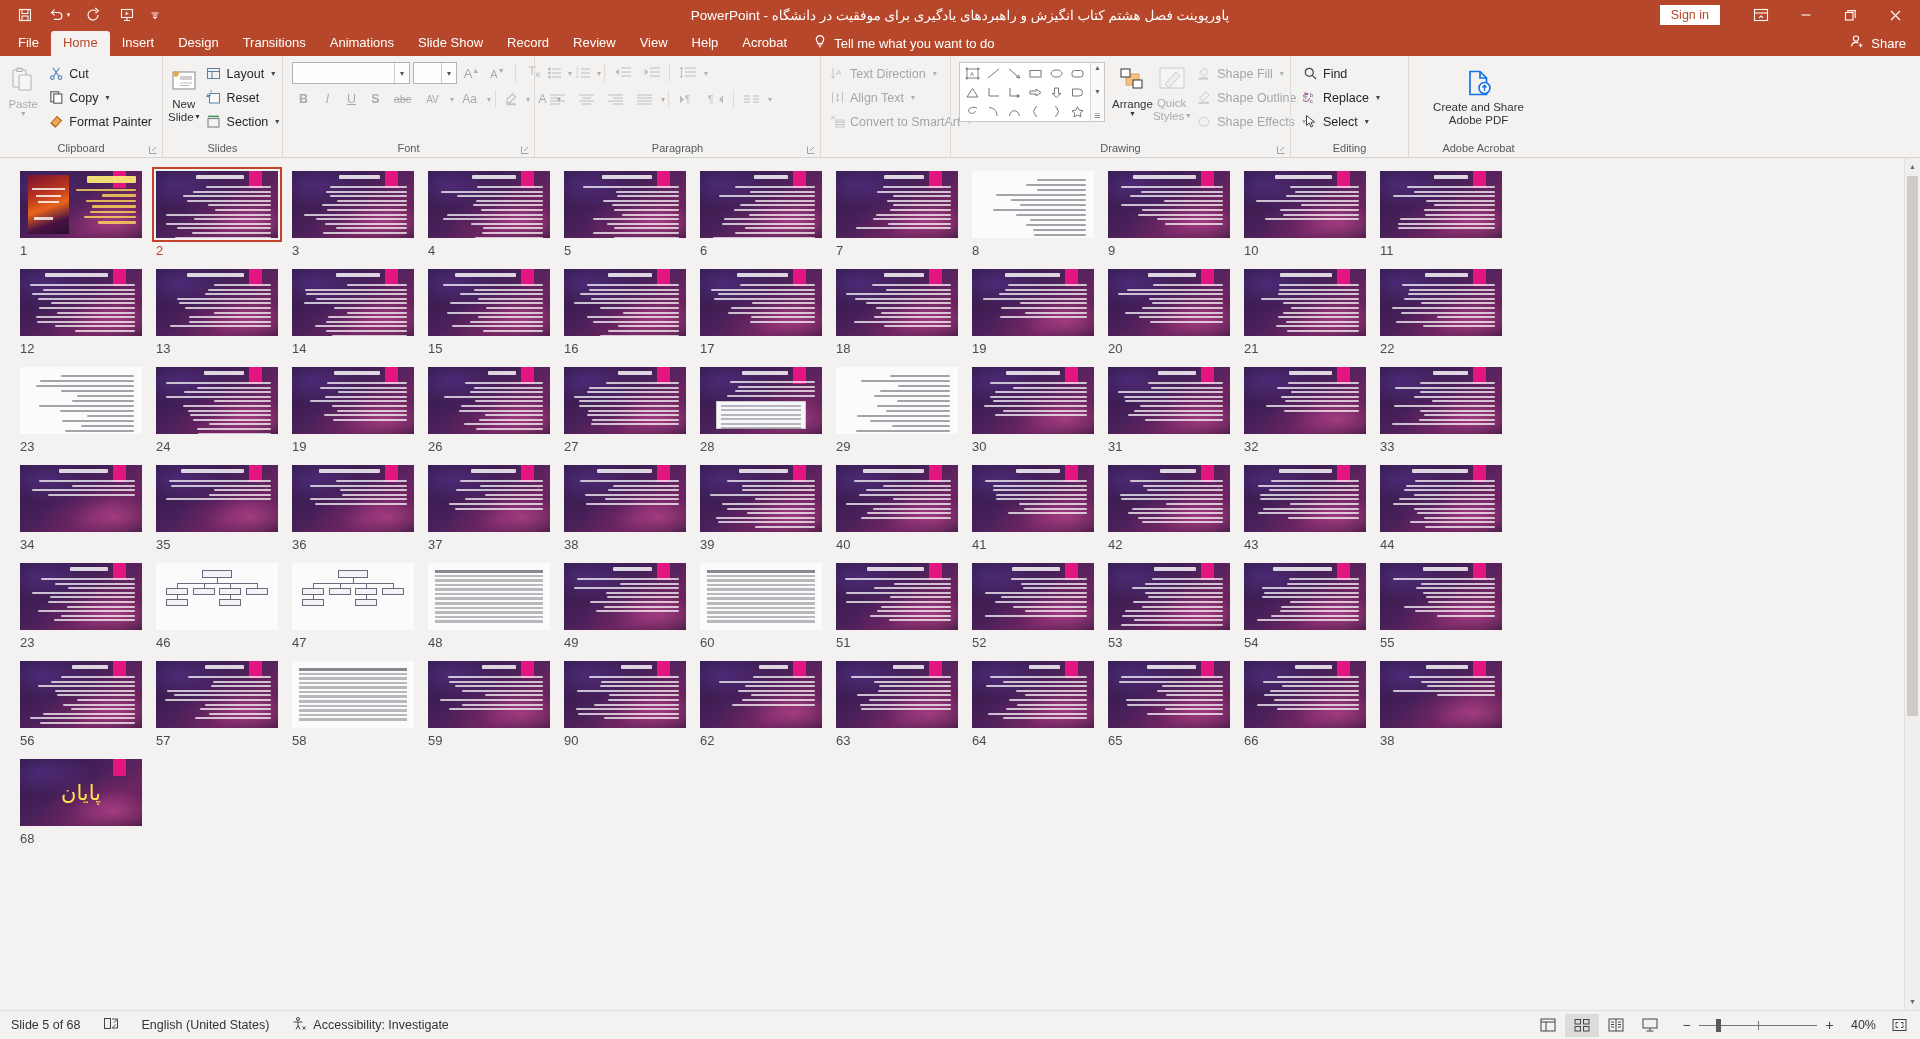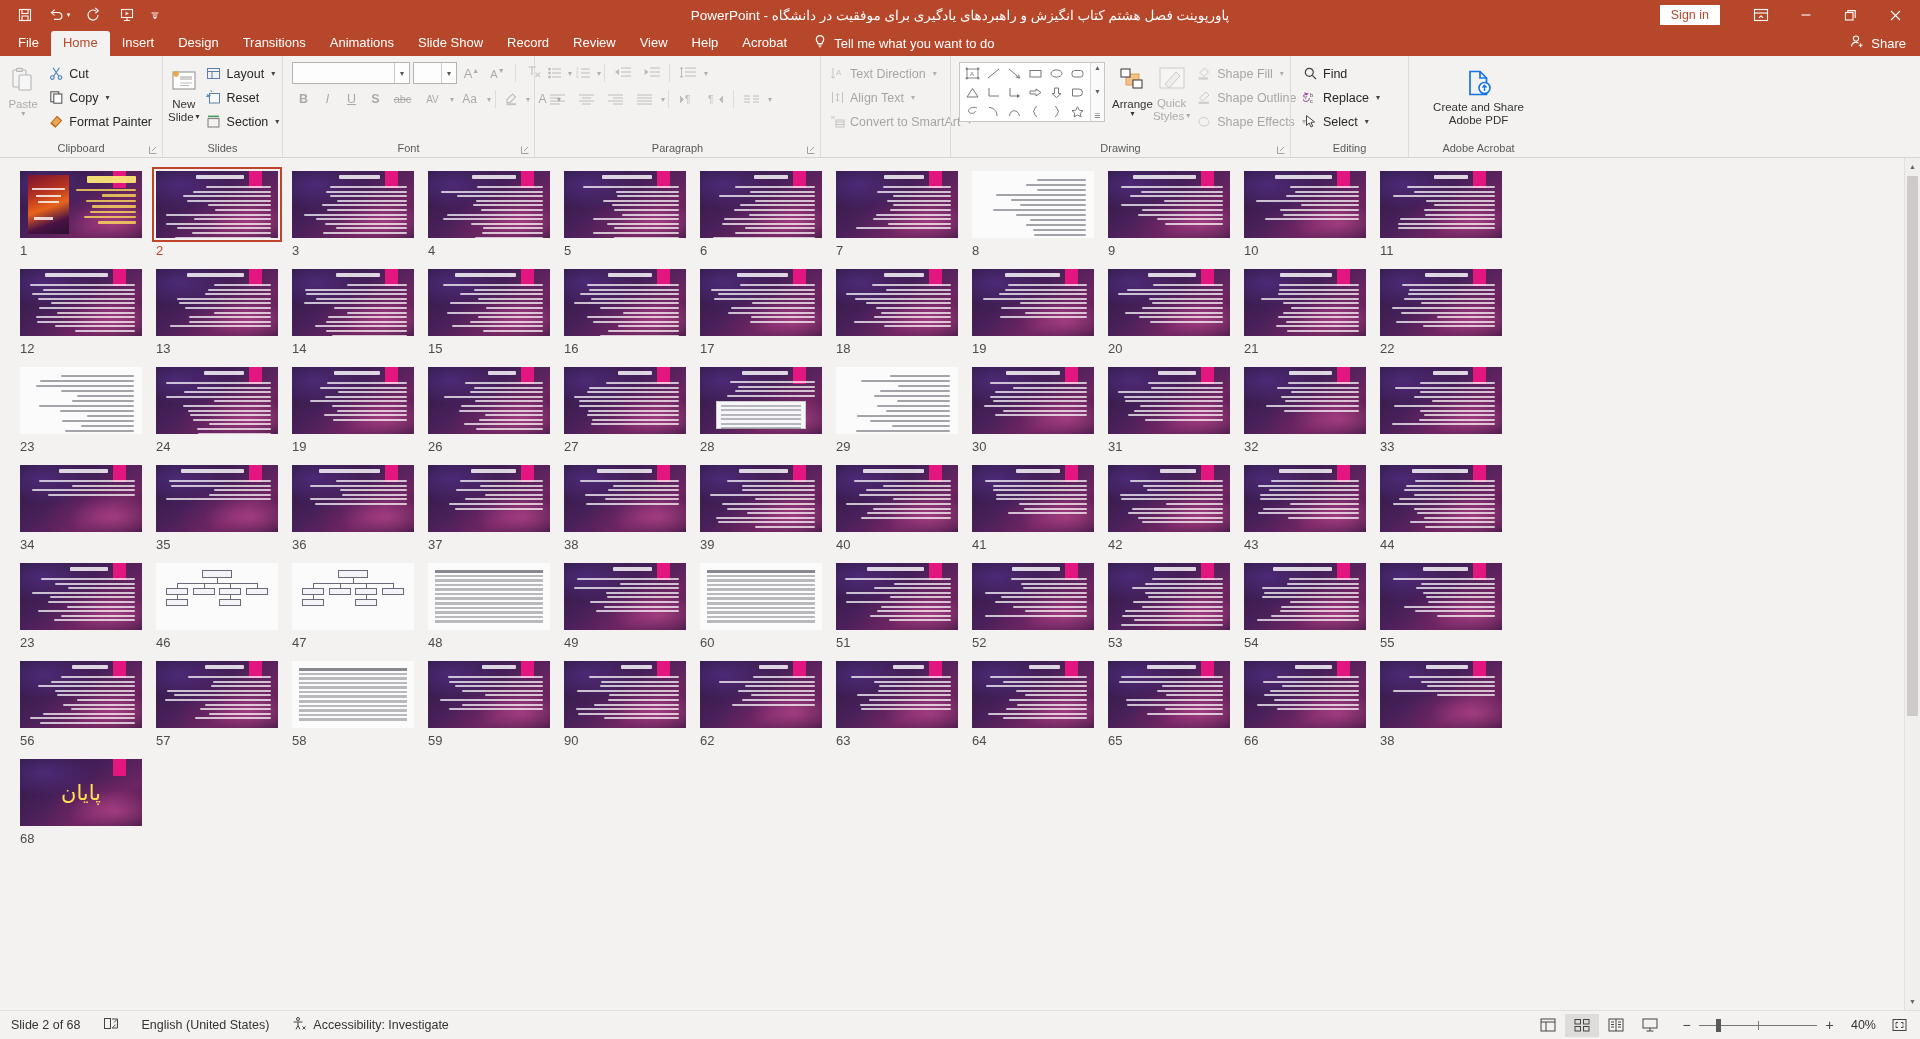--- a/index.html
+++ b/index.html
@@ -2434,21 +2434,21 @@
 
 <div class="vscroll">
   <div class="vs-arrow">▲</div>
   <div class="vs-thumb" style="height:540px;"></div>
   <div class="vs-space"></div>
   <div class="vs-arrow">▼</div>
 </div>
 
 <div class="status">
   <div class="st-item">
-    <span>Slide 2 of 68</span>
+    <span>Slide 5 of 68</span>
   </div>
   <div class="st-item">
     <span>
       <svg width="17" height="15" viewBox="0 0 17 15" fill="none" stroke="#444" stroke-width="1">
         <rect x="1.5" y="2.5" width="6" height="10"></rect>
           <path d="M9 3 H14.5 V12 H9"></path>
           <path d="M11 6.5 L14 3.5 M12.6 8.6 L9.6 11.6"></path>
       </svg>
     </span>
   </div>

